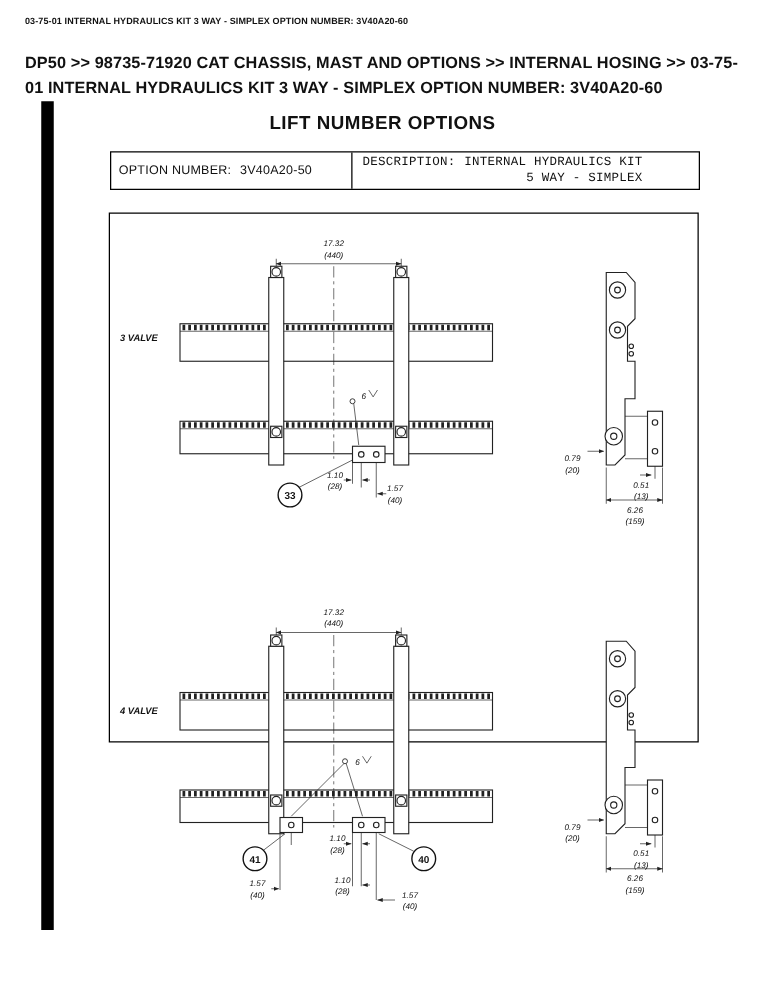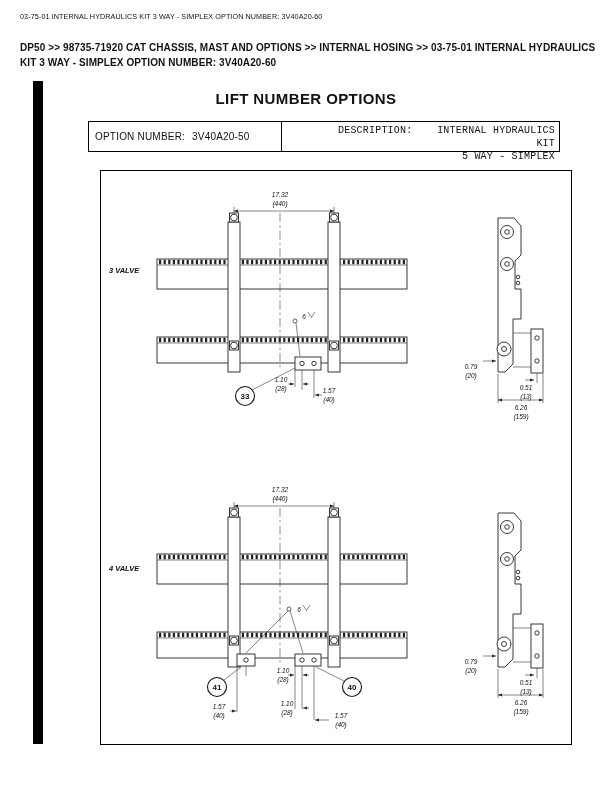--- a/index.html
+++ b/index.html
@@ -1,31 +1,31 @@
 <!DOCTYPE html>
 <html><head>
 <meta charset="utf-8">
 <style>
   html,body{margin:0;padding:0;background:#fff;}
   body{width:612px;height:792px;position:relative;font-family:"Liberation Sans",sans-serif;color:#111;}
   .page{position:absolute;inset:0;background:#fff;}
 
-  .doc-line{position:absolute;left:20px;top:12px;right:18px;font-size:7.2px;font-weight:400;letter-spacing:.1px;}
-  .breadcrumb{position:absolute;left:20px;top:40px;width:578px;font-size:10px;font-weight:700;line-height:1.5;letter-spacing:.1px;}
+  .doc-line{position:absolute;left:20px;top:12px;right:18px;font-size:7.2px;font-weight:700;letter-spacing:.1px;}
+  .breadcrumb{position:absolute;left:20px;top:40px;width:578px;font-size:13px;font-weight:700;line-height:1.5;letter-spacing:.1px;}
 
   .black-bar{position:absolute;left:33px;top:81px;width:10px;height:663px;background:#000;}
 
   .page-title{position:absolute;left:0;right:0;top:90px;margin:0;text-align:center;font-size:15px;font-weight:700;letter-spacing:.4px;}
 
-  .info-table{position:absolute;left:88px;top:121px;width:472px;height:31px;border:1.6px solid #000;display:flex;box-sizing:border-box;font-size:10px;letter-spacing:.2px;gap:48px;}
+  .info-table{position:absolute;left:88px;top:121px;width:472px;height:31px;border:1.6px solid #000;display:flex;box-sizing:border-box;font-size:10px;letter-spacing:.2px;}
   .opt-cell{flex:0 0 193px;border-right:1.6px solid #000;display:flex;align-items:center;padding:2px 6px;gap:7px;box-sizing:border-box;}
   .desc-cell{flex:1;display:flex;align-items:flex-start;padding:2px 4px 2px 8px;gap:7px;box-sizing:border-box;line-height:1.3;font-family:Liberation Mono, monospace;}
   .desc-value{text-align:right;}
 
-  .diagram-box{position:absolute;left:100px;top:170px;width:472px;height:575px;border:1px solid #000;box-sizing:border-box;}
+  .diagram-box{position:absolute;left:87px;top:170px;width:472px;height:424px;border:1px solid #000;box-sizing:border-box;}
   .diagram-box svg{display:block;}
 
   
   .part{fill:#fff;stroke:#222;stroke-width:.9;}
   .thin{stroke:#222;stroke-width:.55;fill:none;}
   .teeth{stroke:#222;stroke-width:4.5;stroke-dasharray:2.2 2.4;fill:none;}
   .edge{stroke:#222;stroke-width:.55;}
   .center{stroke:#222;stroke-width:.5;stroke-dasharray:9 3 2.5 3;fill:none;}
   .open{fill:none;stroke:#222;stroke-width:.7;}
   .callout{fill:#fff;stroke:#111;stroke-width:1.1;}

